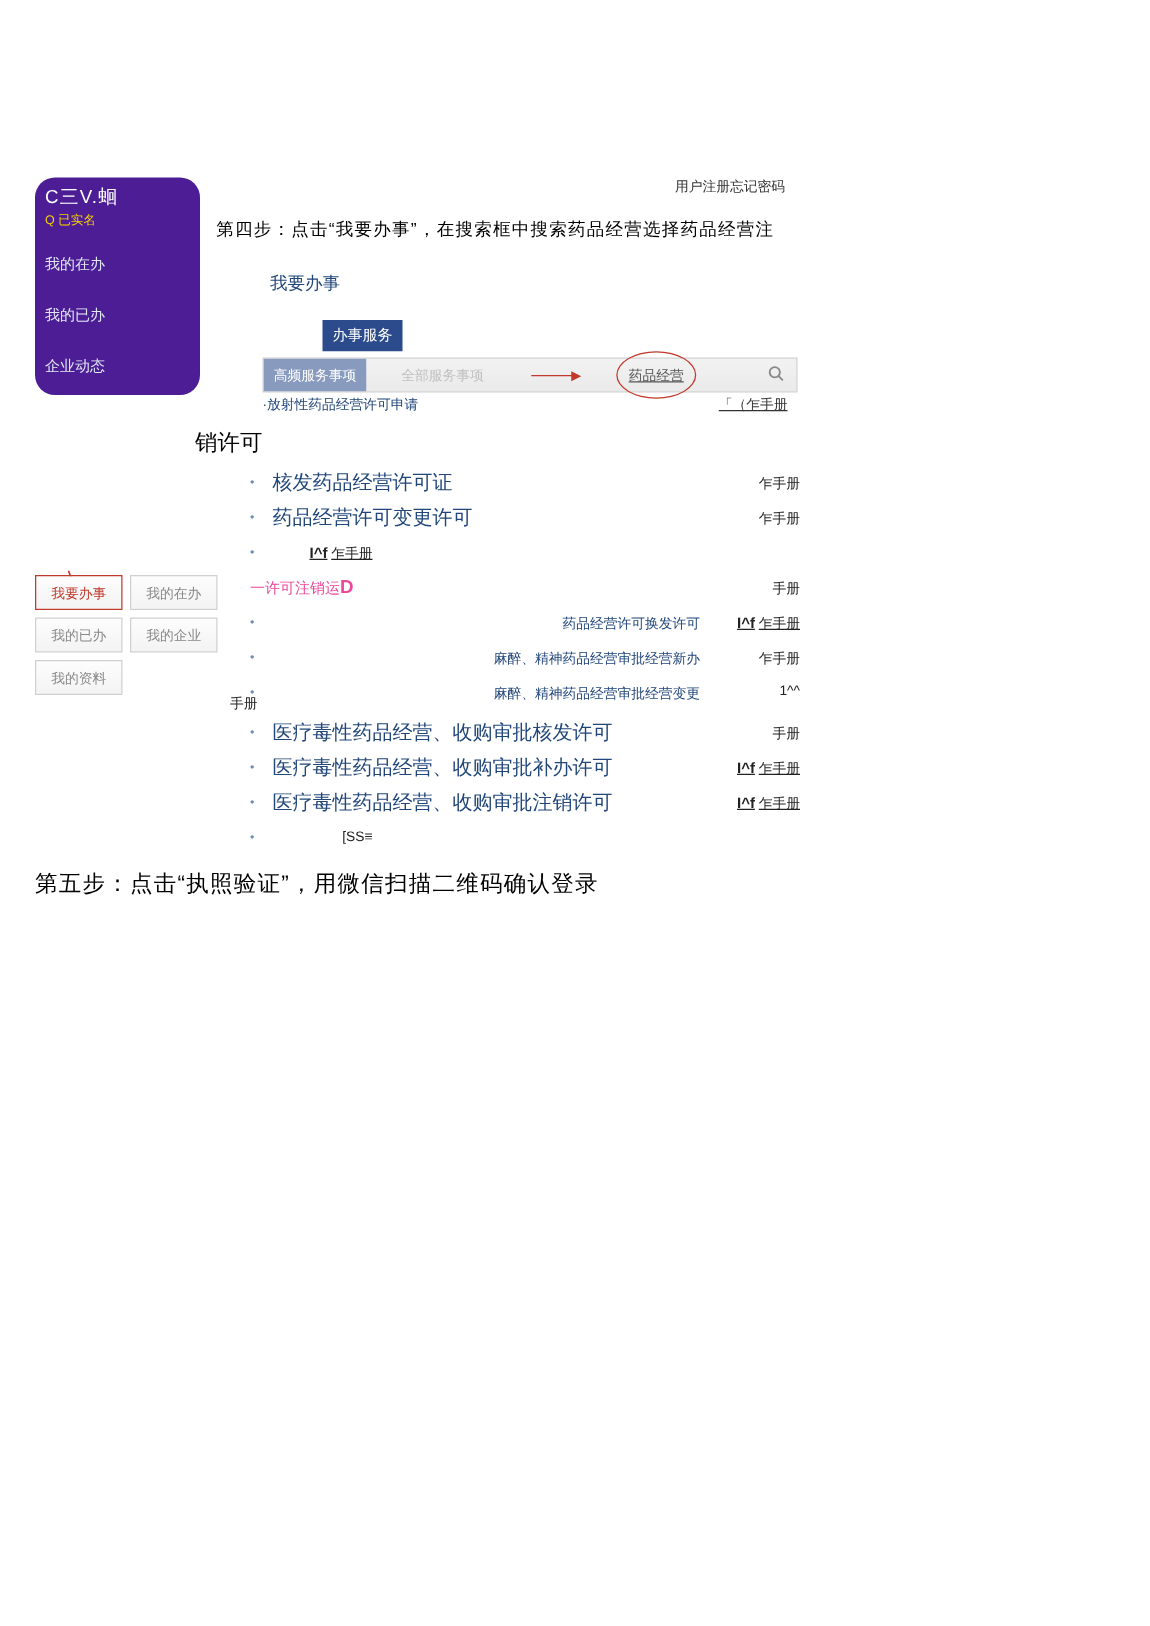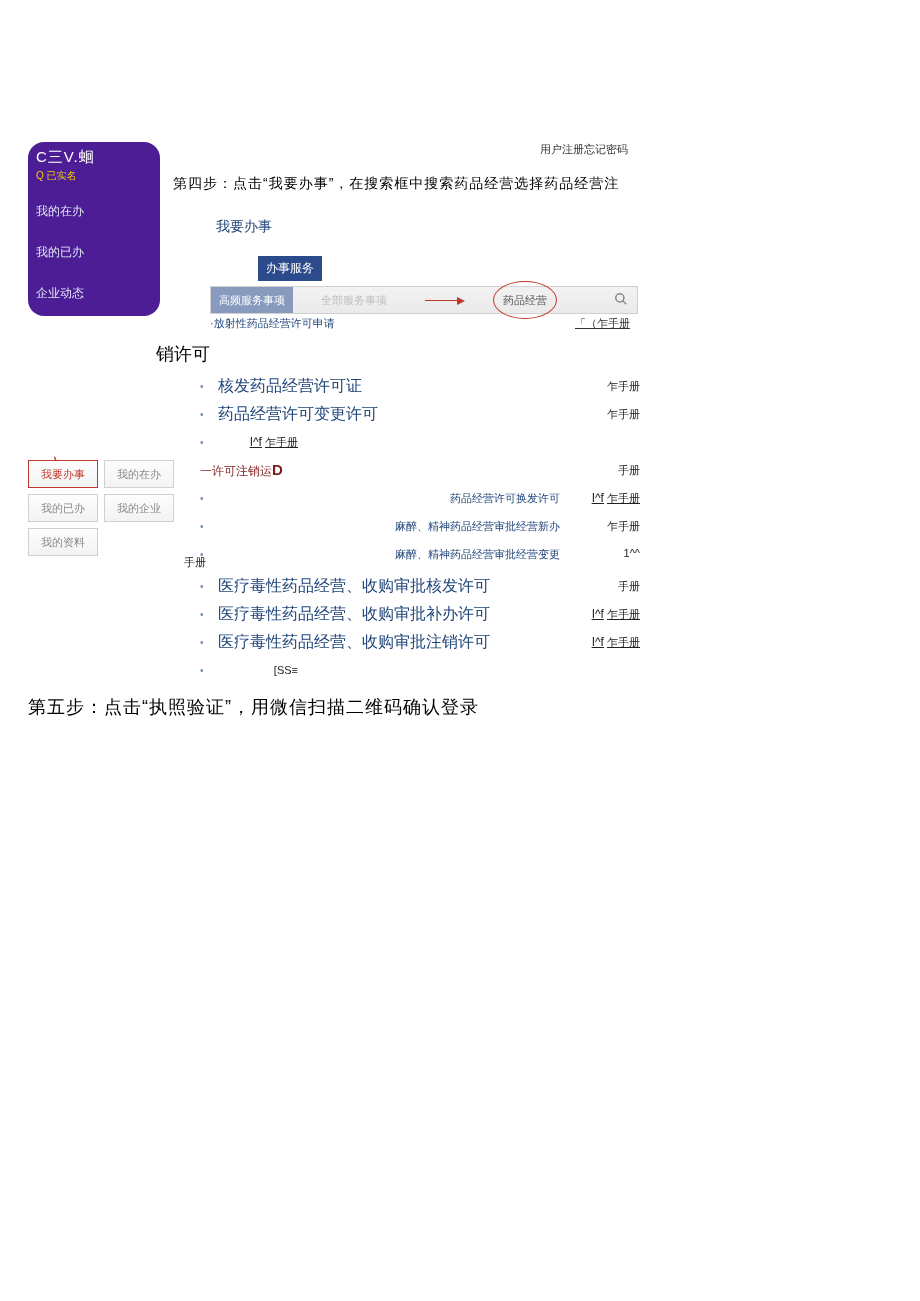--- a/index.html
+++ b/index.html
@@ -125,20 +125,21 @@
     border: 1.5px solid #c0392b;
     border-radius: 50%;
     width: 64px;
     height: 38px;
     display: flex;
     align-items: center;
     justify-content: center;
     font-size: 11px;
     color: #555;
     margin-right: 28px;
+    text-decoration: underline;
   }
   .search-row .mag {
     width: 32px;
     text-align: center;
     color: #888;
     font-size: 14px;
   }
   .radio-line {
     position: absolute;
     left: 210px;
@@ -171,28 +172,28 @@
   .item-row .bullet {
     color: #6b8abe;
     width: 18px;
     font-size: 10px;
   }
   .item-row .label {
     color: #21467a;
     font-size: 16px;
     flex: 1;
   }
-  .item-row .label-red { color: #7f1d1d; font-size: 12px; }
+  .item-row .label-red { color: #ec4899; font-size: 12px; }
   .item-row .right {
     font-size: 11px;
     color: #222;
     text-align: right;
     min-width: 80px;
   }
-  .item-row .right .bold { font-weight: normal; font-size: 12px; }
+  .item-row .right .bold { font-weight: bold; font-size: 12px; }
   .item-row .right .ul { text-decoration: underline; }
   .item-row .right-blue { color: #21467a; font-size: 11px; }
   .item-row .right-wrap { display: flex; align-items: flex-start; gap: 0; justify-content: flex-end; min-width: 240px; }
   
   .tab-grid {
     position: absolute;
     left: 28px;
     top: 460px;
     width: 155px;
   }

